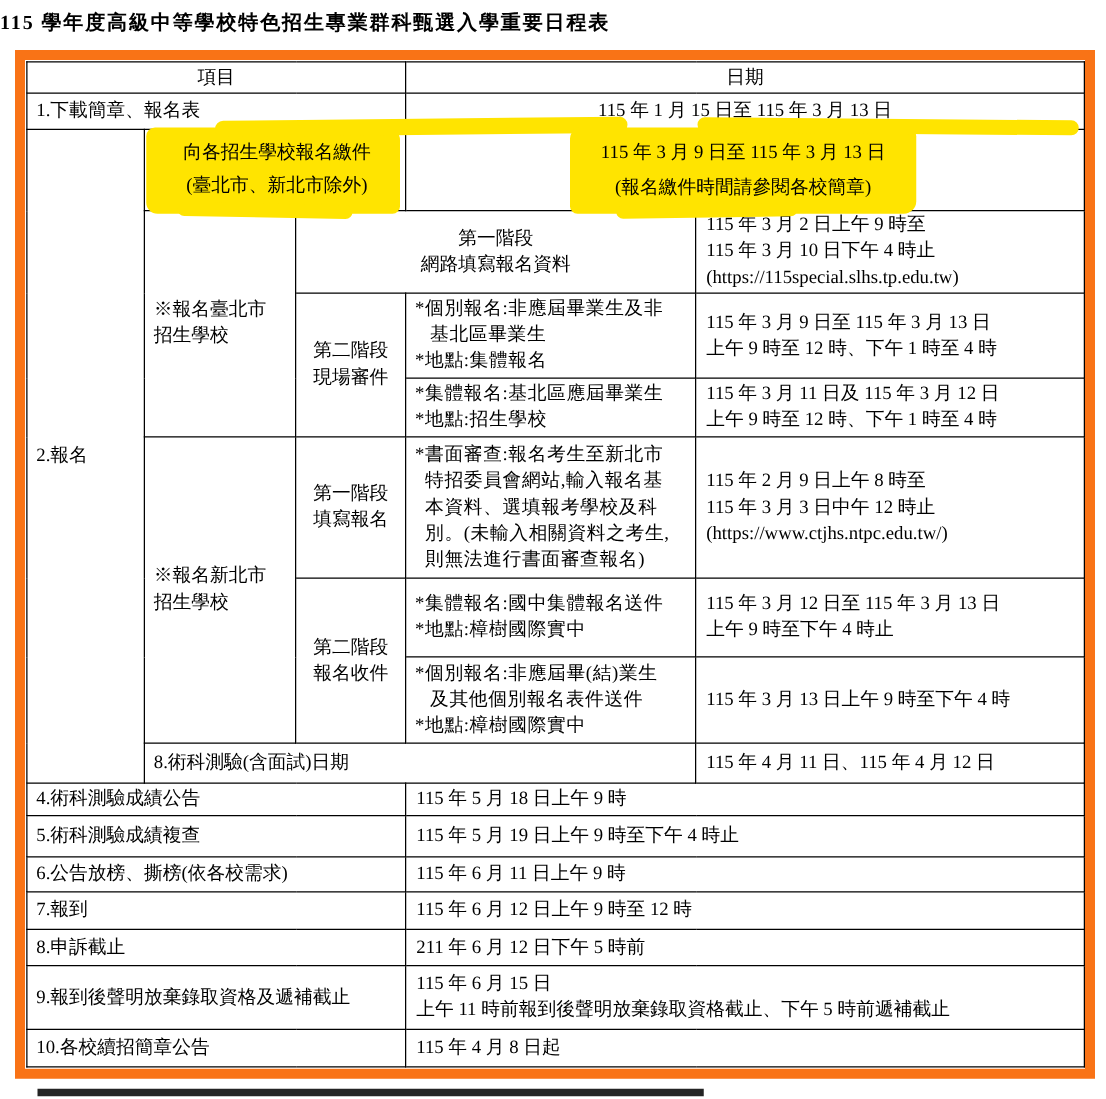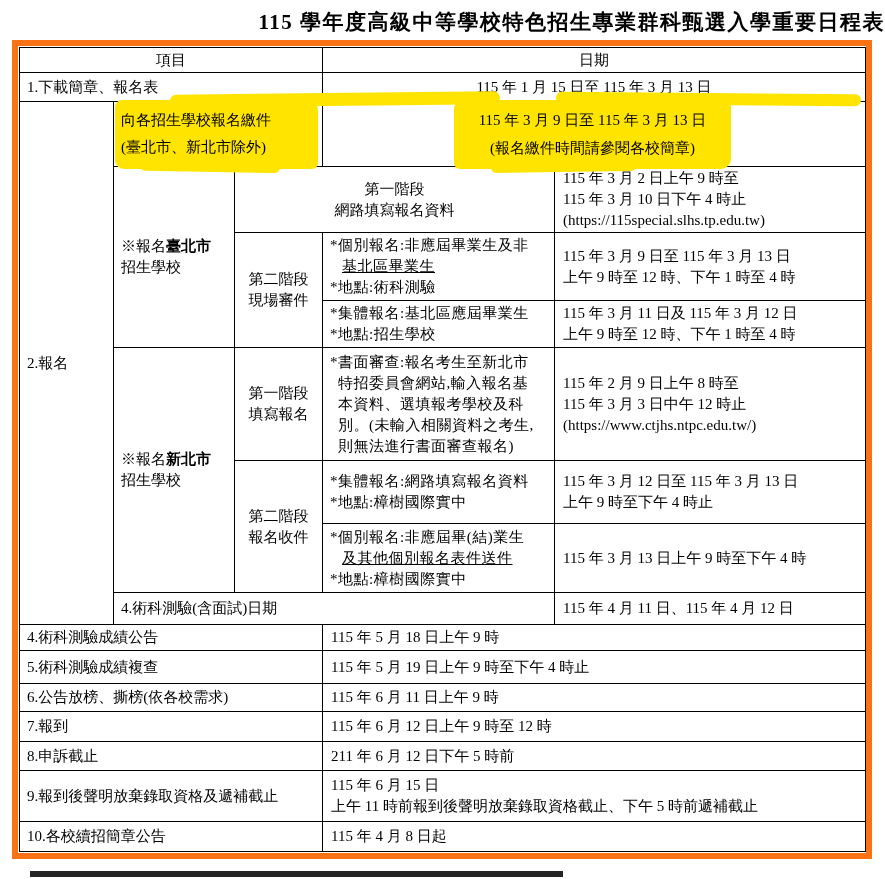--- a/index.html
+++ b/index.html
@@ -2,54 +2,54 @@
 <html><head>
 <meta charset="utf-8">
 <style>
   html,body{margin:0;padding:0;}
   body{
     width:885px;height:879px;position:relative;background:#fff;color:#000;
     font-family:"Liberation Serif","DejaVu Serif",serif;
     overflow:hidden;
   }
   .doc-title{
-    position:absolute;top:8px;left:0;width:885px;text-align:right;
-    font-size:21px;font-weight:bold;letter-spacing:1.5px;
+    position:absolute;top:8px;left:0;width:885px;text-align:left;
+    font-size:16px;font-weight:bold;letter-spacing:1.5px;
   }
   .table-wrap{
     position:absolute;top:40px;left:12px;width:846px;
-    border:6px solid #f97316;padding:1px;background:#fff;
+    border:8px solid #f97316;padding:1px;background:#fff;
   }
   table{border-collapse:collapse;table-layout:fixed;width:100%;}
   td{
     border:1px solid #000;font-size:15px;line-height:21px;
     vertical-align:middle;padding:1px 4px 1px 7px;
   }
   .center{text-align:center;padding-left:4px;}
   .desc{letter-spacing:.5px;}
-  .desc .indent{padding-left:12px;text-decoration:underline;}
+  .desc .indent{padding-left:12px;}
   .desc .indent-sm{padding-left:8px;}
   .date-cell{padding-left:8px;}
-  .b{font-weight:bold;}
+  .b{font-weight:normal;}
   
   .r-header{height:25px}.r-1{height:29px}.r-y{height:65px}
   .r-tps1{height:65px}.r-tpind{height:68px}.r-tpgrp{height:47px}
   .r-ntps1{height:113px}.r-ntpgrp{height:63px}.r-ntpind{height:69px}
   .r-3{height:32px}.r-4{height:26px}.r-5{height:33px}.r-6{height:28px}
   .r-7{height:30px}.r-8{height:29px}.r-9{height:51px}.r-10{height:30px}
   
   .hl-cell{position:relative;overflow:visible;}
   .hl-blob{position:absolute;background:#ffe400;z-index:0;}
   .hl-left-main{left:1px;top:-2px;width:203px;height:69px;border-radius:7px 10px 6px 9px;}
   .hl-left-top{left:56px;top:-9px;width:330px;height:13px;border-radius:8px;transform:rotate(-.6deg);}
   .hl-left-bot{left:26px;bottom:-6px;width:140px;height:11px;border-radius:8px;transform:rotate(1deg);}
   .hl-right-main{left:131px;top:-2px;width:277px;height:69px;border-radius:9px 7px 10px 6px;}
   .hl-right-top{left:233px;top:-9px;width:305px;height:12px;border-radius:8px;transform:rotate(.5deg);}
   .hl-right-bot{left:168px;bottom:-6px;width:145px;height:11px;border-radius:8px;transform:rotate(-.8deg);}
-  .hl-text{position:relative;z-index:1;line-height:27px;}
+  .hl-text{position:relative;z-index:1;line-height:27px;text-align:center;}
   .hl-text-right{position:relative;z-index:1;line-height:28px;left:131px;width:277px;text-align:center;}
   
   .bottom-partial{
     position:absolute;left:30px;top:871px;width:533px;height:6px;background:#242424;
   }
 </style>
 </head>
 <body>
 
 <div class="doc-title">115 學年度高級中等學校特色招生專業群科甄選入學重要日程表</div>
@@ -116,21 +116,21 @@
   </tr>
 
   <tr class="r-tpind">
     <td rowspan="2" class="center">
       <div>第二階段</div>
       <div>現場審件</div>
     </td>
     <td class="desc">
       <div>*個別報名:非應屆畢業生及非</div>
       <div class="indent">基北區畢業生</div>
-      <div>*地點:術科測驗</div>
+      <div>*地點:集體報名</div>
     </td>
     <td class="date-cell">
       <div>115 年 3 月 9 日至 115 年 3 月 13 日</div>
       <div>上午 9 時至 12 時、下午 1 時至 4 時</div>
     </td>
   </tr>
 
   <tr class="r-tpgrp">
     <td class="desc">
       <div>*集體報名:基北區應屆畢業生</div>
@@ -166,40 +166,40 @@
       <div>(https://www.ctjhs.ntpc.edu.tw/)</div>
     </td>
   </tr>
 
   <tr class="r-ntpgrp">
     <td rowspan="2" class="center">
       <div>第二階段</div>
       <div>報名收件</div>
     </td>
     <td class="desc">
-      <div>*集體報名:網路填寫報名資料</div>
+      <div>*集體報名:國中集體報名送件</div>
       <div>*地點:樟樹國際實中</div>
     </td>
     <td class="date-cell">
       <div>115 年 3 月 12 日至 115 年 3 月 13 日</div>
       <div>上午 9 時至下午 4 時止</div>
     </td>
   </tr>
 
   <tr class="r-ntpind">
     <td class="desc">
       <div>*個別報名:非應屆畢(結)業生</div>
       <div class="indent">及其他個別報名表件送件</div>
       <div>*地點:樟樹國際實中</div>
     </td>
     <td class="date-cell">115 年 3 月 13 日上午 9 時至下午 4 時</td>
   </tr>
 
   <tr class="r-3">
-    <td colspan="3">4.術科測驗(含面試)日期</td>
+    <td colspan="3">8.術科測驗(含面試)日期</td>
     <td colspan="2" class="date-cell">115 年 4 月 11 日、115 年 4 月 12 日</td>
   </tr>
   <tr class="r-4">
     <td colspan="3">4.術科測驗成績公告</td>
     <td colspan="2" class="date-cell">115 年 5 月 18 日上午 9 時</td>
   </tr>
   <tr class="r-5">
     <td colspan="3">5.術科測驗成績複查</td>
     <td colspan="2" class="date-cell">115 年 5 月 19 日上午 9 時至下午 4 時止</td>
   </tr>

